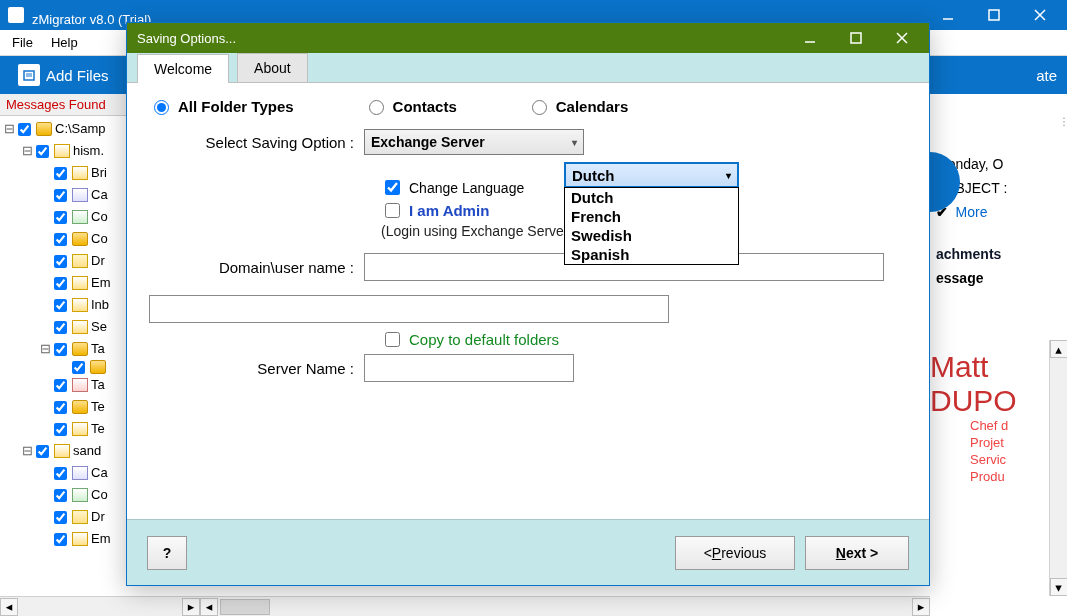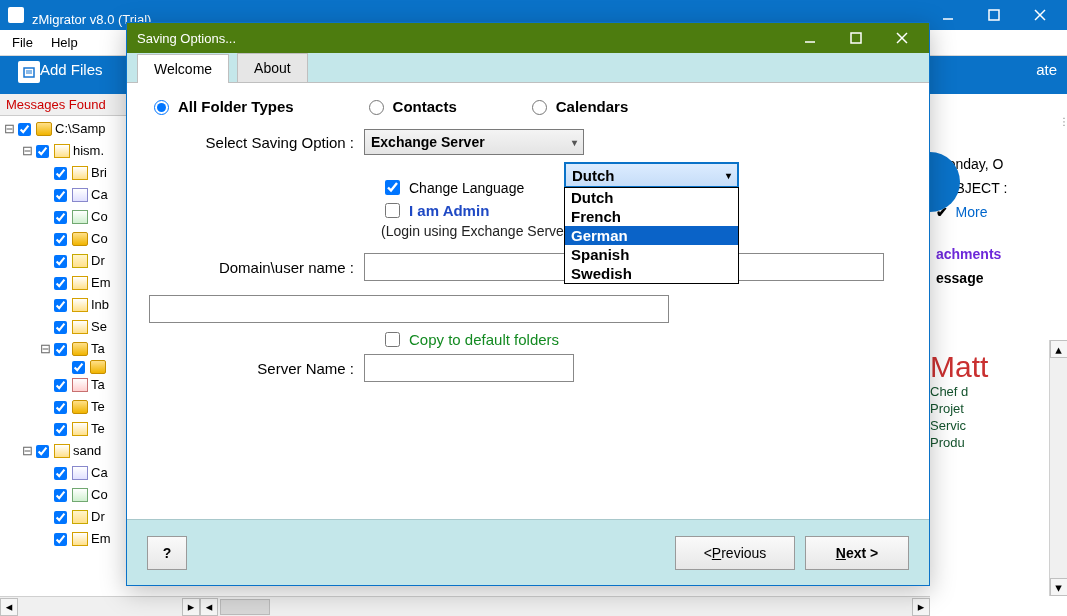--- a/index.html
+++ b/index.html
@@ -46,21 +46,21 @@
   
   .toolbar {
     height: 38px;
     background: #0a72c8;
     display: flex;
     align-items: center;
     padding-left: 8px;
     color: #fff;
   }
   .tool-btn {
-    display: flex; 
+    display: flex; align-items: center; gap: 6px;
     height: 28px; padding: 0 10px;
     font-size: 15px;
   }
   .tool-btn .icon-box {
     width: 22px; height: 22px;
     background: #fff; border-radius: 2px;
     display:flex;align-items:center;justify-content:center;
   }
   .tool-btn .icon-box svg { stroke:#1976d2; fill:none; }
 
@@ -101,23 +101,23 @@
   .rightpane {
     position:absolute;
     right:0; top:94px; bottom:20px; left:930px;
     background:#fff;
     overflow:hidden;
     font-size:14px;
   }
   .rp-row{padding:4px 6px;white-space:nowrap;}
   .rp-row.bold{font-weight:bold;}
   .rp-row.more{color:#0066cc;}
-  .rp-att{margin-top:18px;font-weight:bold;color:#6d28d9}
+  .rp-att{margin-top:18px;font-weight:bold;color:#0f172a}
   .rp-name{font-size:30px;color:#c93030;margin-top:60px;}
-  .rp-sub{color:#14532d;font-size:13px;line-height:1.3;}
+  .rp-sub{color:#ef4444;font-size:13px;line-height:1.3;margin-left:40px;}
 
   
   .hscroll {
     position:absolute; left:0; bottom:0; height:20px;
     background:#f0f0f0; border-top:1px solid #d0d0d0;
     display:flex;align-items:center;
   }
   .hscroll .arrow{width:18px;height:18px;border:1px solid #c0c0c0;background:#f6f6f6;display:flex;align-items:center;justify-content:center;}
   .hscroll.left{width:200px;}
   .hscroll.mid{left:200px;right:137px;}
@@ -376,20 +376,21 @@
   <div style="position:absolute;left:-30px;top:58px;width:60px;height:60px;border-radius:50%;background:#0a72c8;"></div>
   <div class="rp-row" style="margin-top:58px">Monday, O</div>
   <div class="rp-row">SUBJECT :</div>
   <div class="rp-row more">
     <span style="font-weight:bold;color:#000;">✔&nbsp;</span>
     <span>More</span>
   </div>
   <div class="rp-att rp-row">achments</div>
   <div class="rp-row bold">essage</div>
   <div class="rp-name">Matt</div>
+  <div class="rp-name" style="margin-top:0">DUPO</div>
   <div class="rp-sub">Chef d</div>
   <div class="rp-sub">Projet</div>
   <div class="rp-sub">Servic</div>
   <div class="rp-sub">Produ</div>
 </div>
 
 <div class="vscroll-right">
   <div class="arrow">▴</div>
   <div style="flex:1"></div>
   <div class="arrow">▾</div>
@@ -474,23 +475,22 @@
     </div>
     <div class="login-hint">(Login using Exchange Server                       up All User Accounts)</div>
 
     <div class="lang-combo">
       <span>Dutch</span>
       <span style="font-size:10px">▾</span>
     </div>
     <div class="lang-list" id="lang-list">
         <div>Dutch</div>
         <div>French</div>
-        <div class="sel">German</div>
+        <div>Swedish</div>
         <div>Spanish</div>
-        <div>Swedish</div>
       </div>
 
     <div style="height:8px"></div>
 
     <div class="form-row">
       <div class="form-label">Domain\user name :</div>
       <input class="text-input w-wide" style="">
     </div>
 
     <div class="form-row" style="margin-top:14px">

